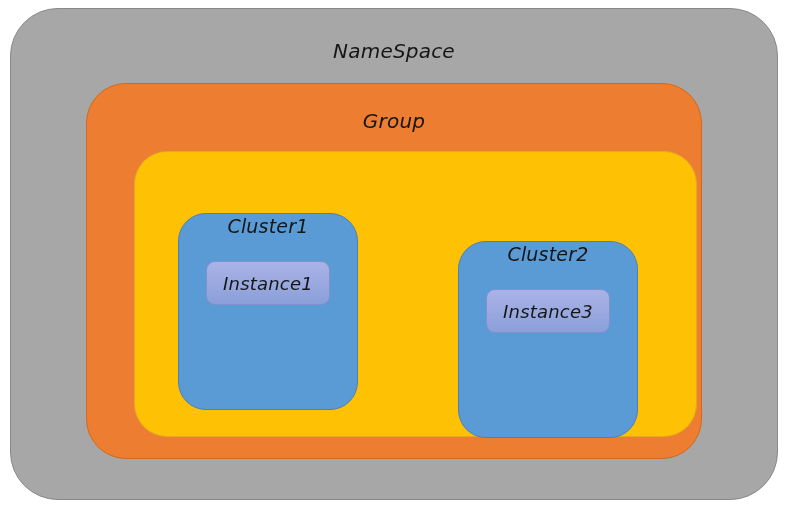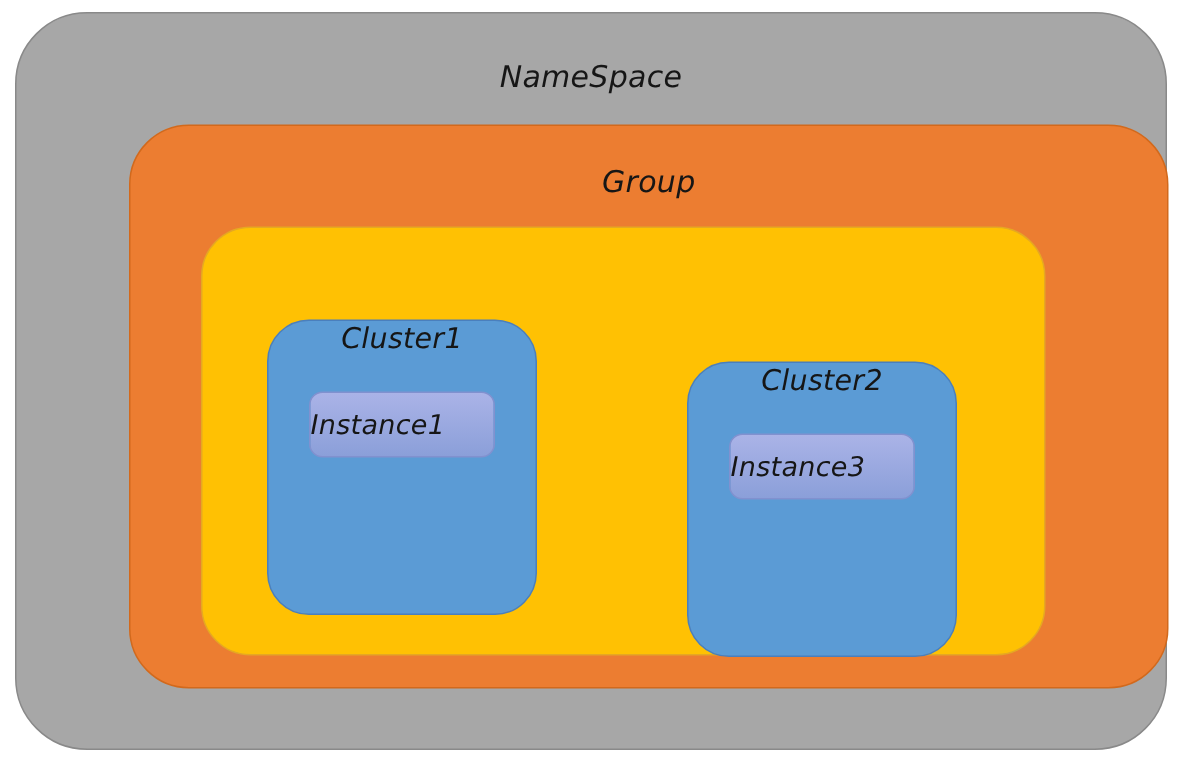--- a/index.html
+++ b/index.html
@@ -32,21 +32,21 @@
     left: 10px; top: 8px;
     width: 768px; height: 492px;
     border-radius: 48px;
     background: var(--namespace-fill, #a7a7a7);
     border-color: var(--namespace-border, #898989);
   }
   .namespace > .box-label { padding-top: 30px; font-size: 20px; }
 
   .group {
     left: 75px; top: 74px;
-    width: 693px; height: 376px;
+    width: 616px; height: 376px;
     border-radius: 40px;
     background: var(--group-fill, #ec7d31);
     border-color: var(--group-border, #d2691c);
   }
   .group > .box-label { padding-top: 25px; font-size: 20px; }
 
   .service {
     left: 47px; top: 67px;
     width: 563px; height: 286px;
     border-radius: 33px;
@@ -72,20 +72,21 @@
     transform: translateX(-50%);
     width: 124px; height: 44px;
     border-radius: 9px;
     box-sizing: border-box;
     background: linear-gradient(180deg,
       var(--instance-fill-top, #aab3e7) 0%,
       var(--instance-fill-bottom, #8b9fd9) 100%);
     border: 1px solid var(--instance-border, #8191cf);
     display: flex;
     align-items: center;
+    justify-content: center;
   }
   .instance-row-1 { top: 47px; }
   .instance-row-2 { top: 117px; }
   .instance .box-label { font-size: 18px; padding: 0; }
 </style>
 </head>
 <body>
 
 <div class="canvas">
   <div class="box namespace">

